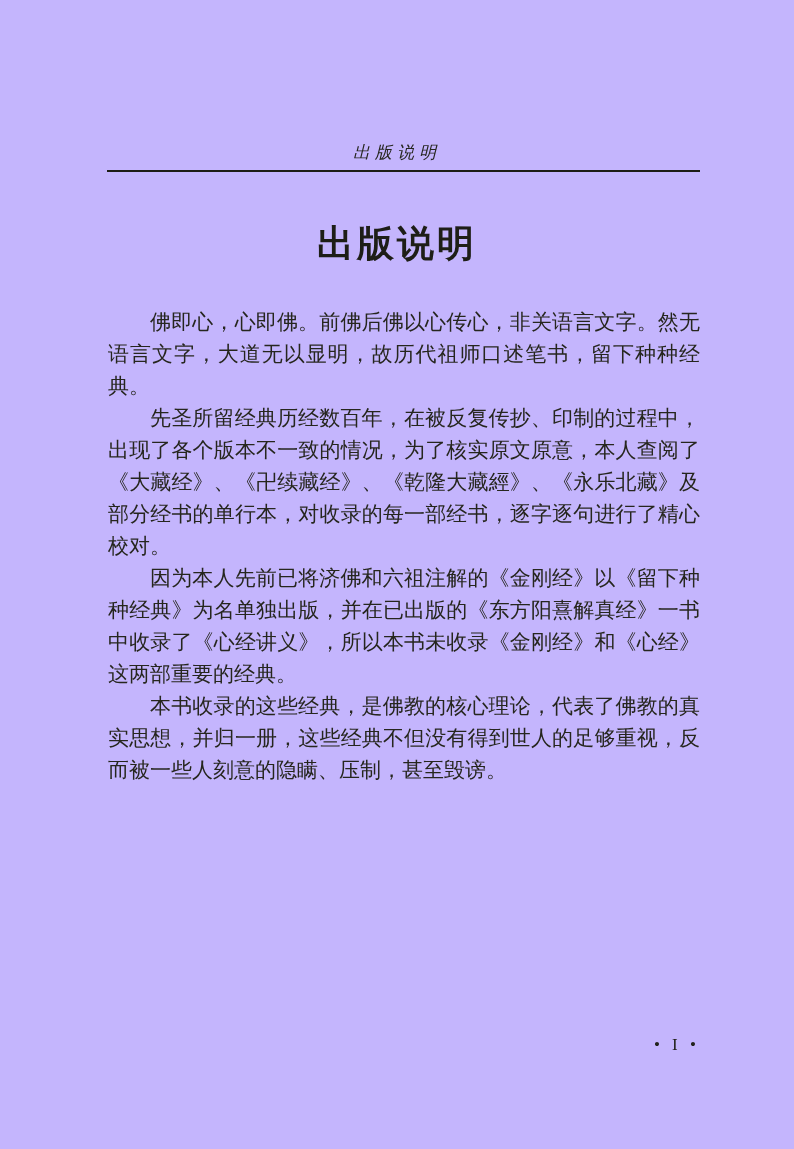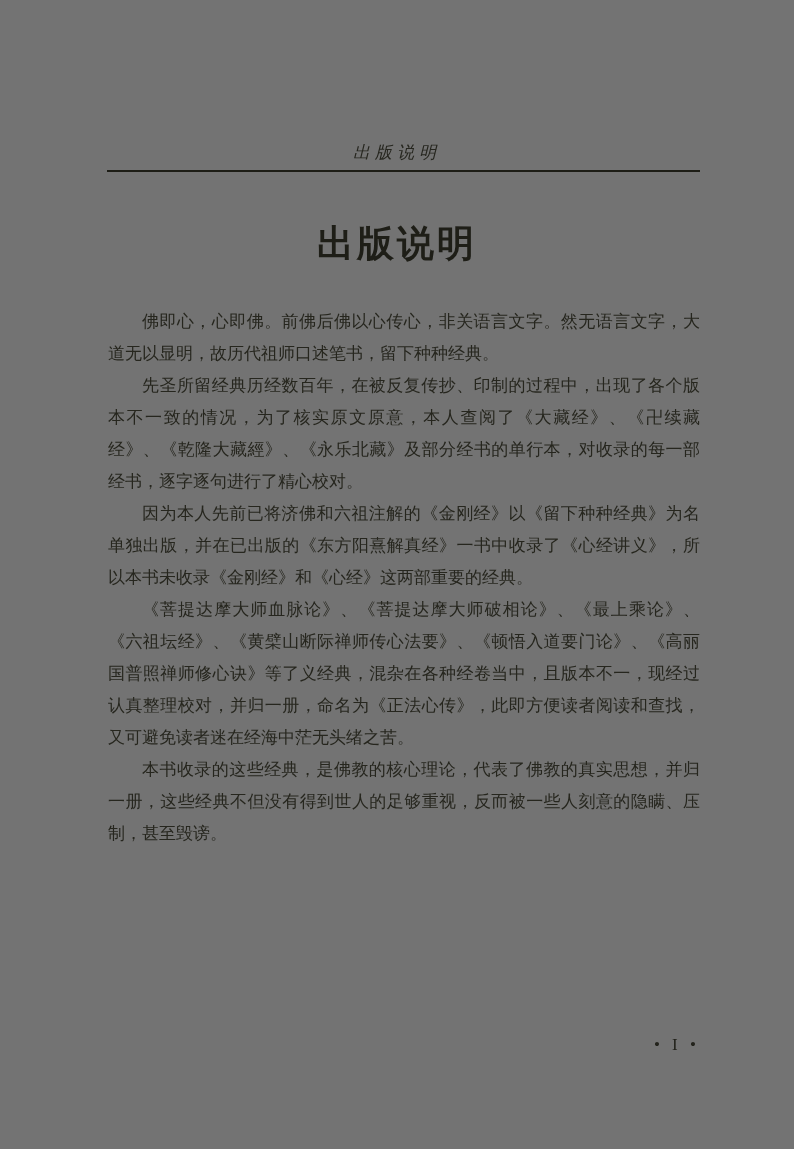--- a/index.html
+++ b/index.html
@@ -5,21 +5,21 @@
   html, body {
     margin: 0;
     padding: 0;
     background: #8a8a85;
   }
   .page {
     position: relative;
     width: 794px;
     height: 1149px;
     margin: 0 auto;
-    background: #737373;
+    background: #c4b5fd;
     color: #23231c;
     font-family: "Liberation Serif", serif;
     overflow: hidden;
   }
   .running-header {
     position: absolute;
     top: 141px;
     left: 0;
     width: 100%;
     text-align: center;
@@ -48,21 +48,21 @@
     font-size: 37px;
     letter-spacing: 3px;
     color: #1e1e17;
   }
   .body-text {
     position: absolute;
     top: 306px;
     left: 108px;
     width: 592px;
     font-family: "Liberation Serif", serif;
-    font-size: 17px;
+    font-size: 21px;
     line-height: 32px;
     text-align: justify;
     color: #26261e;
   }
   .body-text p {
     margin: 0;
     padding: 0;
     text-indent: 2em;
   }
   .page-number {
@@ -84,18 +84,17 @@
   <div class="running-header">出版说明</div>
 
   <div class="header-rule"></div>
 
   <h1 class="doc-title" style="margin:0; font-size:37px;">出版说明</h1>
 
   <div class="body-text">
       <p>佛即心，心即佛。前佛后佛以心传心，非关语言文字。然无语言文字，大道无以显明，故历代祖师口述笔书，留下种种经典。</p>
       <p>先圣所留经典历经数百年，在被反复传抄、印制的过程中，出现了各个版本不一致的情况，为了核实原文原意，本人查阅了《大藏经》、《卍续藏经》、《乾隆大藏經》、《永乐北藏》及部分经书的单行本，对收录的每一部经书，逐字逐句进行了精心校对。</p>
       <p>因为本人先前已将济佛和六祖注解的《金刚经》以《留下种种经典》为名单独出版，并在已出版的《东方阳熹解真经》一书中收录了《心经讲义》，所以本书未收录《金刚经》和《心经》这两部重要的经典。</p>
-      <p>《菩提达摩大师血脉论》、《菩提达摩大师破相论》、《最上乘论》、《六祖坛经》、《黄檗山断际禅师传心法要》、《顿悟入道要门论》、《高丽国普照禅师修心诀》等了义经典，混杂在各种经卷当中，且版本不一，现经过认真整理校对，并归一册，命名为《正法心传》，此即方便读者阅读和查找，又可避免读者迷在经海中茫无头绪之苦。</p>
       <p>本书收录的这些经典，是佛教的核心理论，代表了佛教的真实思想，并归一册，这些经典不但没有得到世人的足够重视，反而被一些人刻意的隐瞒、压制，甚至毁谤。</p>
     </div>
 
   <div class="page-number">• I •</div>
 </div>
 
 </body></html>

